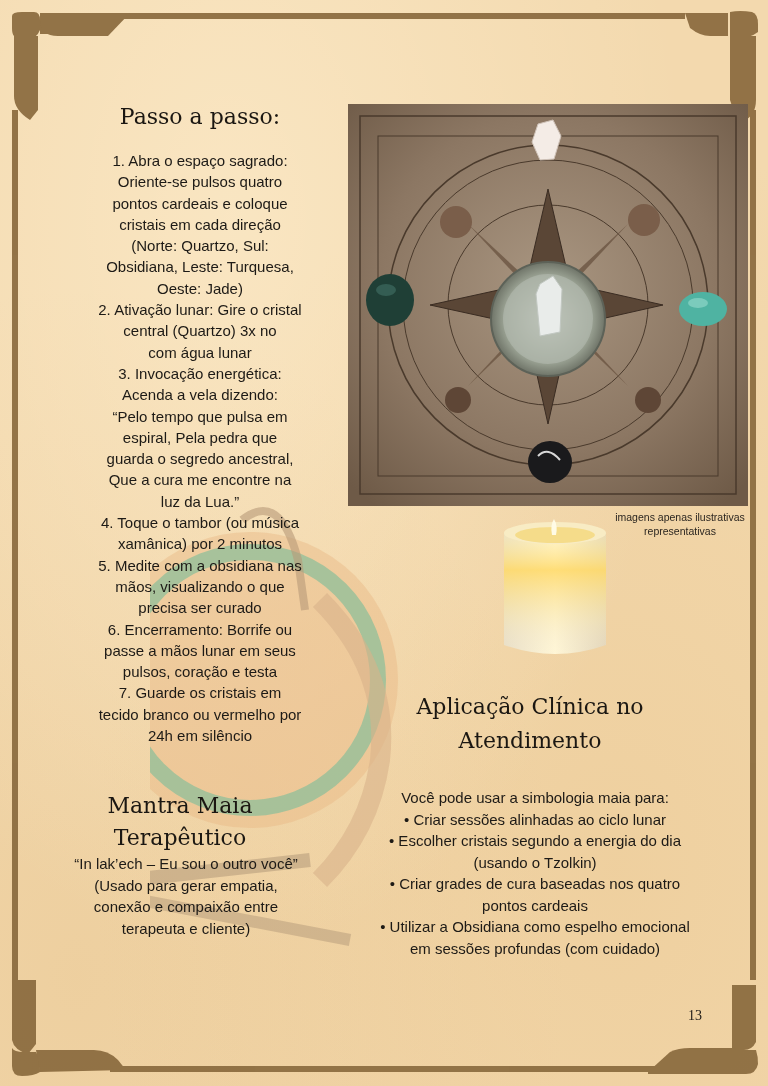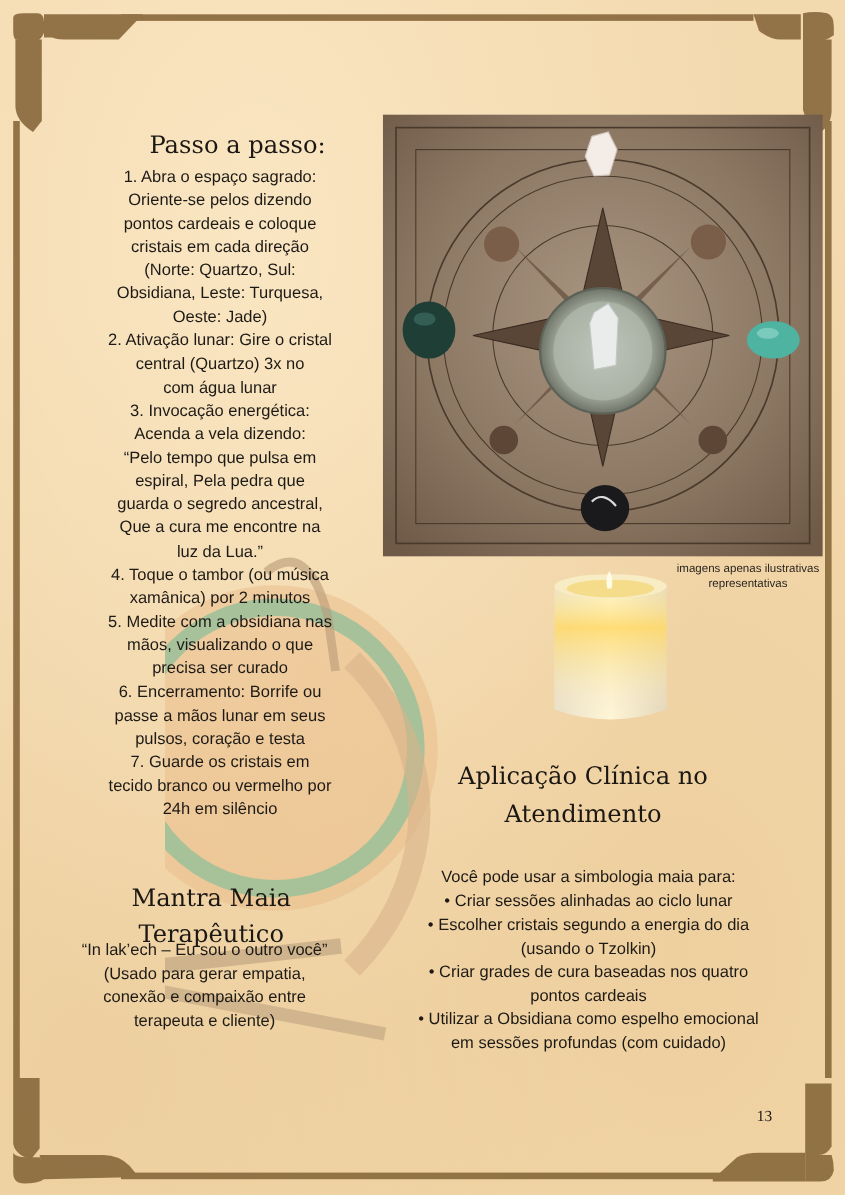--- a/index.html
+++ b/index.html
@@ -62,24 +62,24 @@
 
 <svg class="drum" viewBox="0 0 300 470">
   <circle cx="100" cy="180" r="148" fill="#e8b985" opacity="0.45"></circle>
   <circle cx="100" cy="180" r="128" fill="none" stroke="#8fbf9a" stroke-width="16" opacity="0.75"></circle>
   <path d="M92 20 Q130 -10 148 60 L155 110" fill="none" stroke="#b79a78" stroke-width="8" opacity="0.6"></path>
   <path d="M170 100 Q240 170 230 260 Q220 330 170 380" fill="none" stroke="#d9b38a" stroke-width="20" opacity="0.6"></path>
   <path d="M-20 380 L160 360" stroke="#b49a7a" stroke-width="14" opacity="0.55"></path>
   <path d="M-10 400 L200 440" stroke="#b49a7a" stroke-width="12" opacity="0.5"></path>
 </svg>
 
-<h2 class="steps-title serif-title" style="margin:16px">Passo a passo:</h2>
+<h2 class="steps-title serif-title" style="margin:0">Passo a passo:</h2>
 <div class="block steps">
   <p>1. Abra o espaço sagrado:</p>
-  <p>Oriente-se pelos dizendo</p>
+  <p>Oriente-se pulsos quatro</p>
   <p>pontos cardeais e coloque</p>
   <p>cristais em cada direção</p>
   <p>(Norte: Quartzo, Sul:</p>
   <p>Obsidiana, Leste: Turquesa,</p>
   <p>Oeste: Jade)</p>
   <p>2. Ativação lunar: Gire o cristal</p>
   <p>central (Quartzo) 3x no</p>
   <p>com água lunar</p>
   <p>3. Invocação energética:</p>
   <p>Acenda a vela dizendo:</p>
@@ -167,21 +167,21 @@
       <stop offset="1" stop-color="#efe6d4" stop-opacity="0"></stop>
     </linearGradient>
   </defs>
   <path d="M4 16 Q55 0 106 16 L106 128 Q55 146 4 128 Z" fill="url(#cbody)"></path>
   <path d="M4 16 Q55 0 106 16 L106 128 Q55 146 4 128 Z" fill="url(#cglow)"></path>
   <ellipse cx="55" cy="16" rx="51" ry="11" fill="#f8ecc4"></ellipse>
   <ellipse cx="55" cy="18" rx="40" ry="8" fill="#f5dc8a"></ellipse>
   <path d="M52 18 Q50 8 54 2 Q58 9 56 18 Z" fill="#fffbe6"></path>
 </svg>
 
-<h2 class="mantra-title serif-title" style="margin:12px">
+<h2 class="mantra-title serif-title" style="margin:0">
   <span>Mantra Maia</span><br>
   <span>Terapêutico</span>
 </h2>
 <div class="block mantra-text">
   <div>“In lak’ech – Eu sou o outro você”</div>
   <div>(Usado para gerar empatia,</div>
   <div>conexão e compaixão entre</div>
   <div>terapeuta e cliente)</div>
 </div>
 

